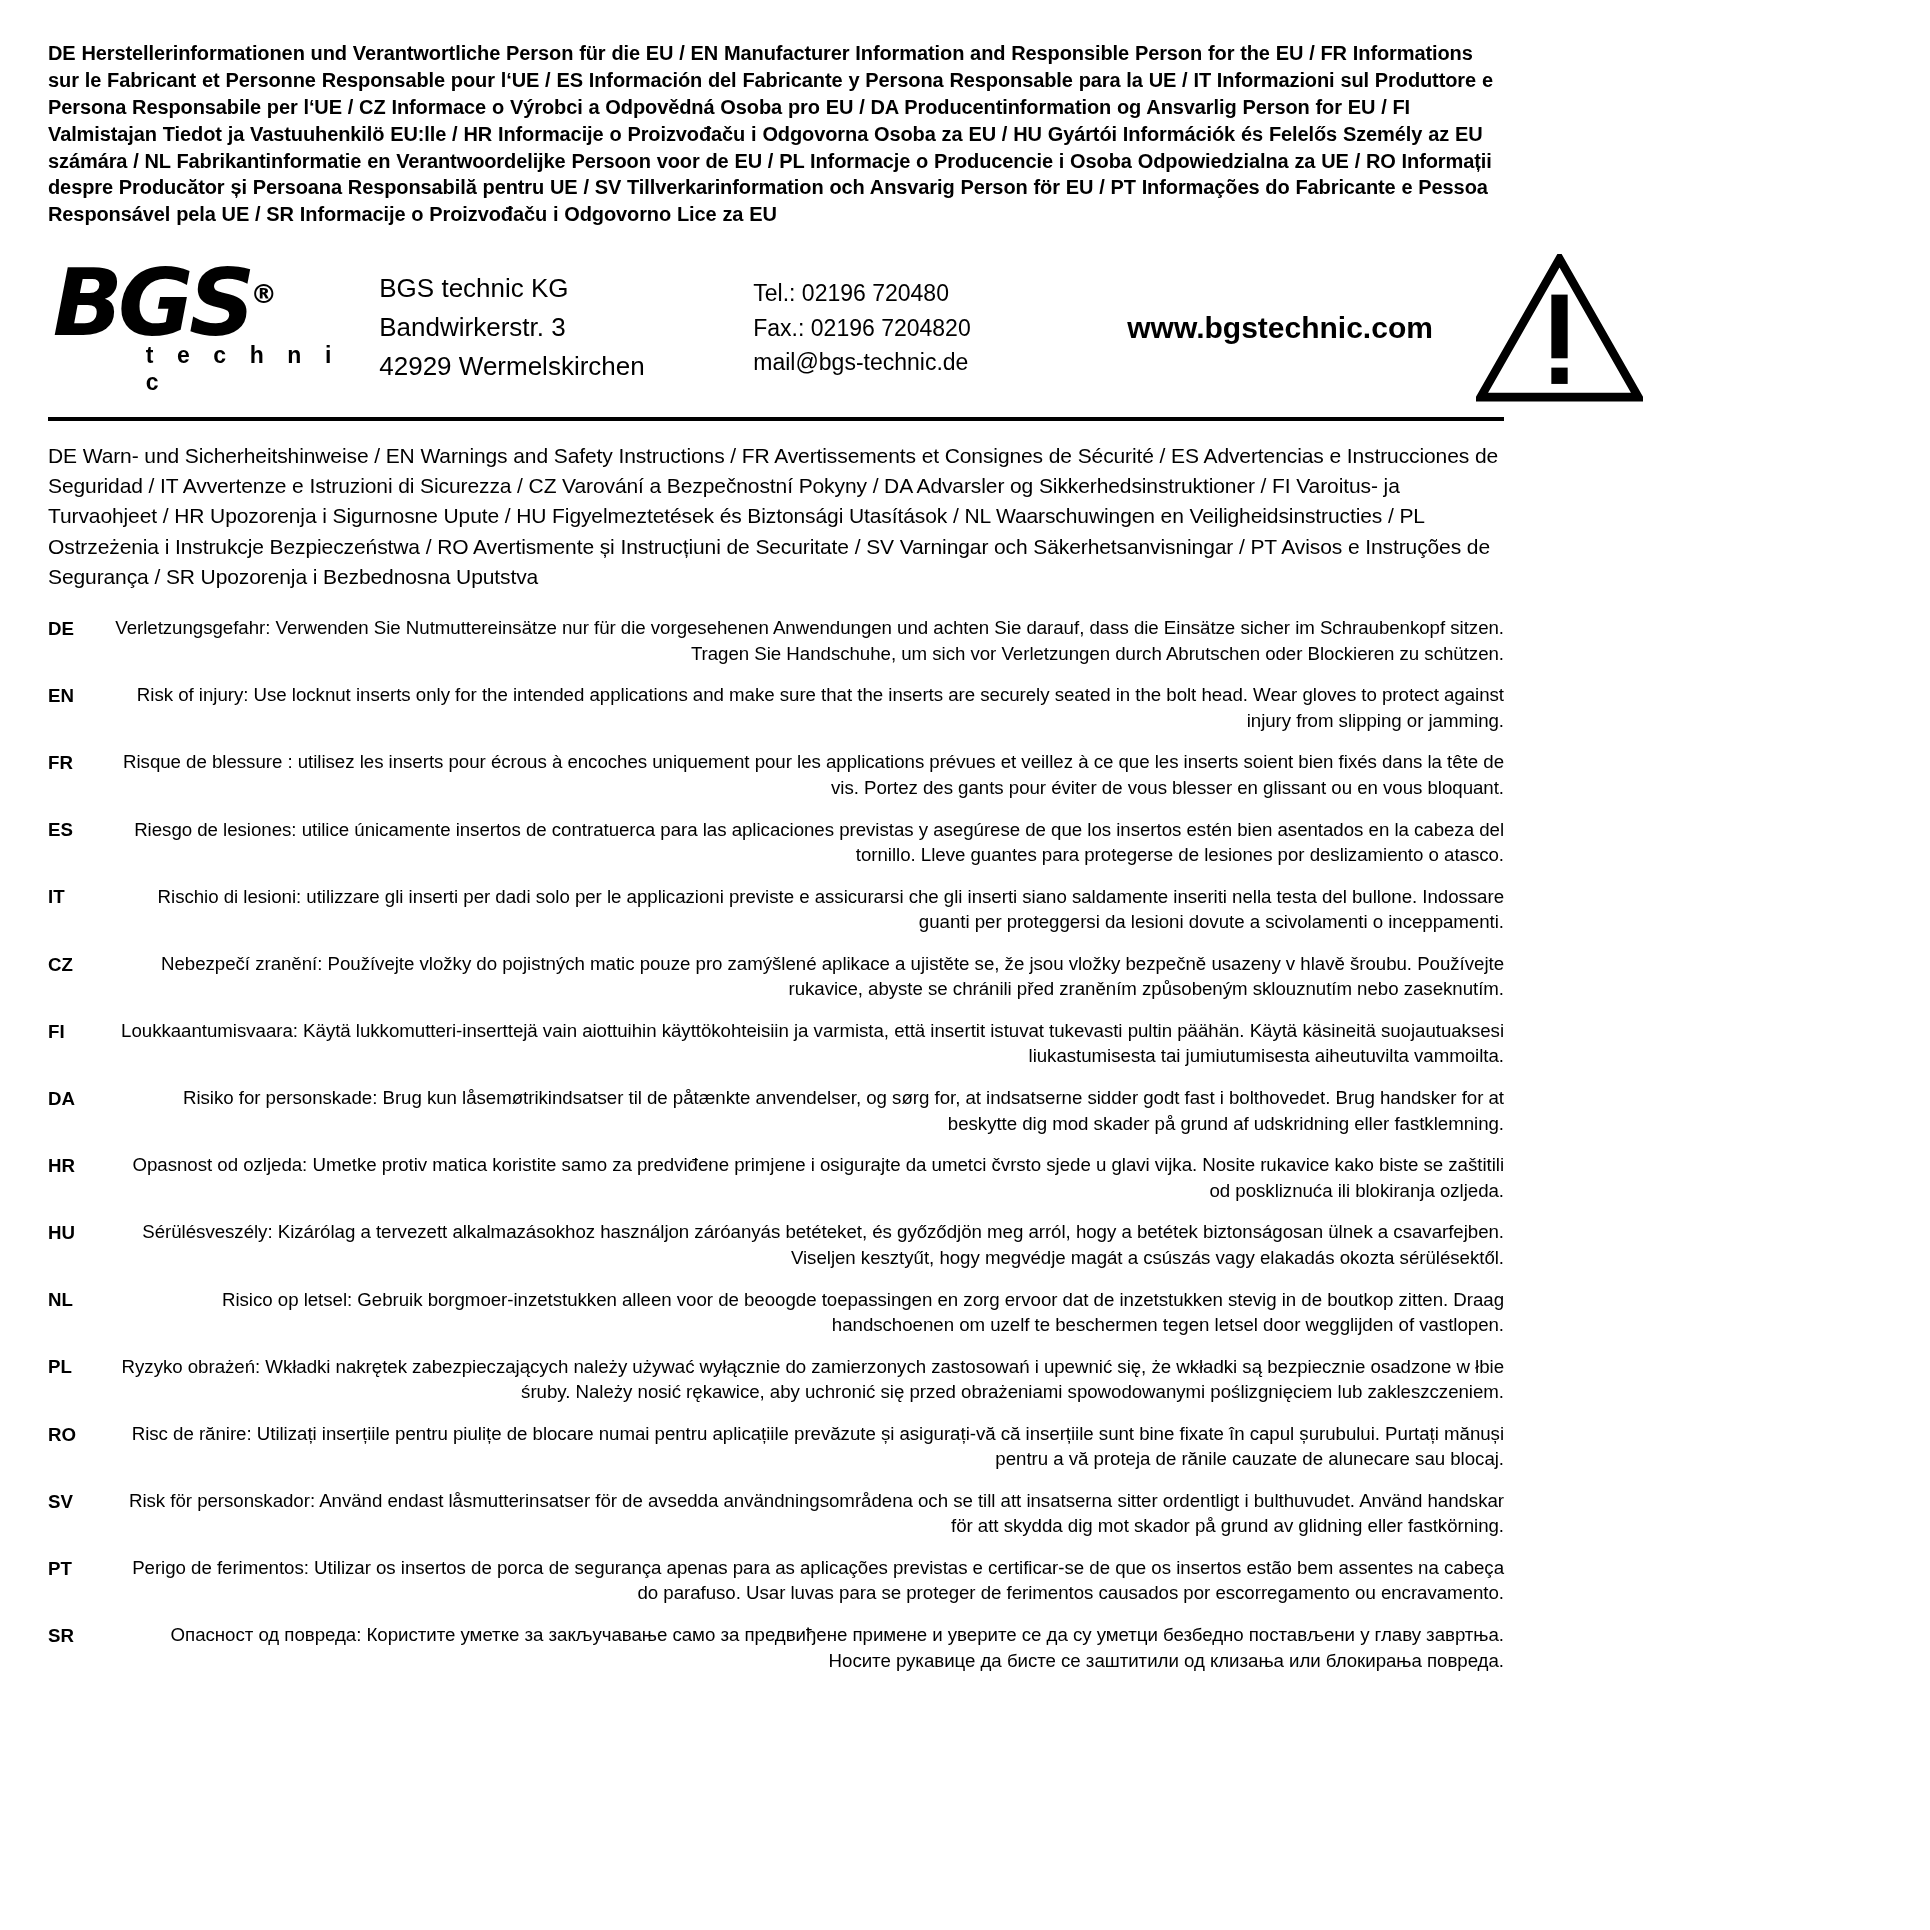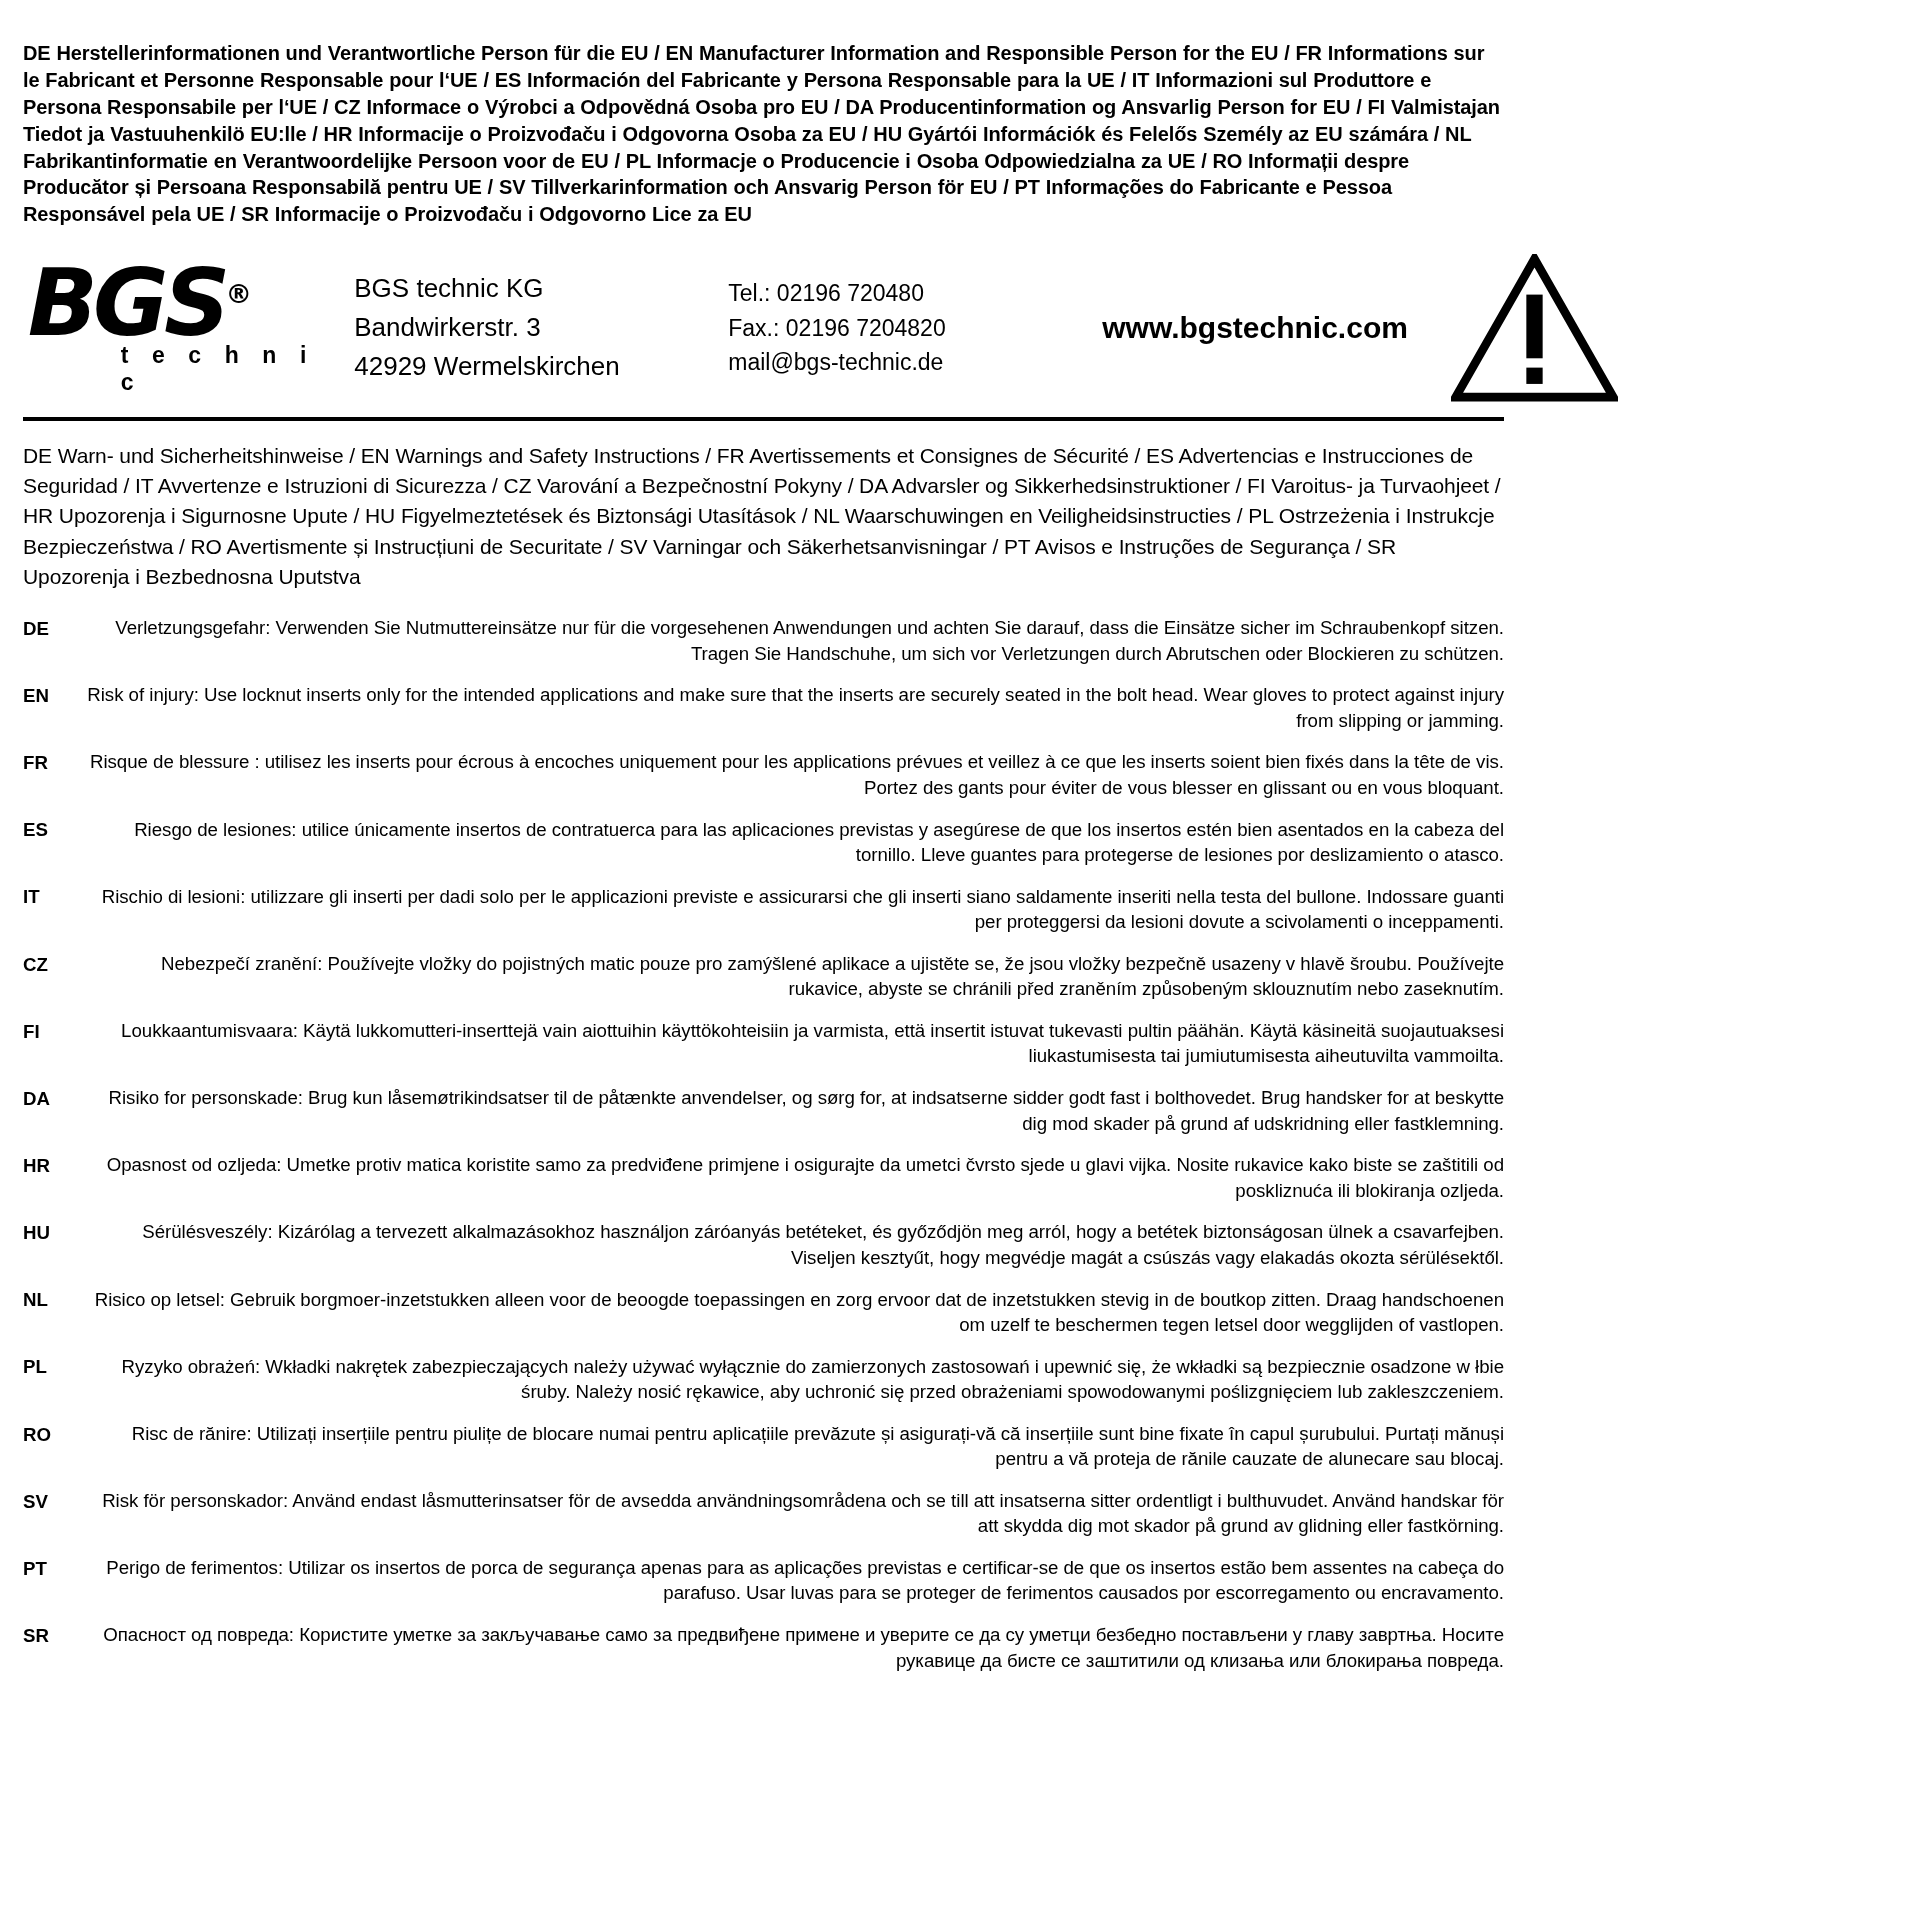--- a/index.html
+++ b/index.html
@@ -11,21 +11,21 @@
     width: 1930px;
     height: 1930px;
     font-family: "Liberation Sans", sans-serif;
     color: #000000;
     -webkit-font-smoothing: antialiased;
   }
   .page {
     box-sizing: border-box;
     width: 1552px;
     height: 1930px;
-    padding: 40px 48px 0 23px;
+    padding: 40px 48px 0 48px;
     position: relative;
   }
 
   
   .top-heading {
     font-size: 20px;
     font-weight: bold;
     line-height: 1.345;
     letter-spacing: -0.1px;
     margin: 0 0 17px 0;

